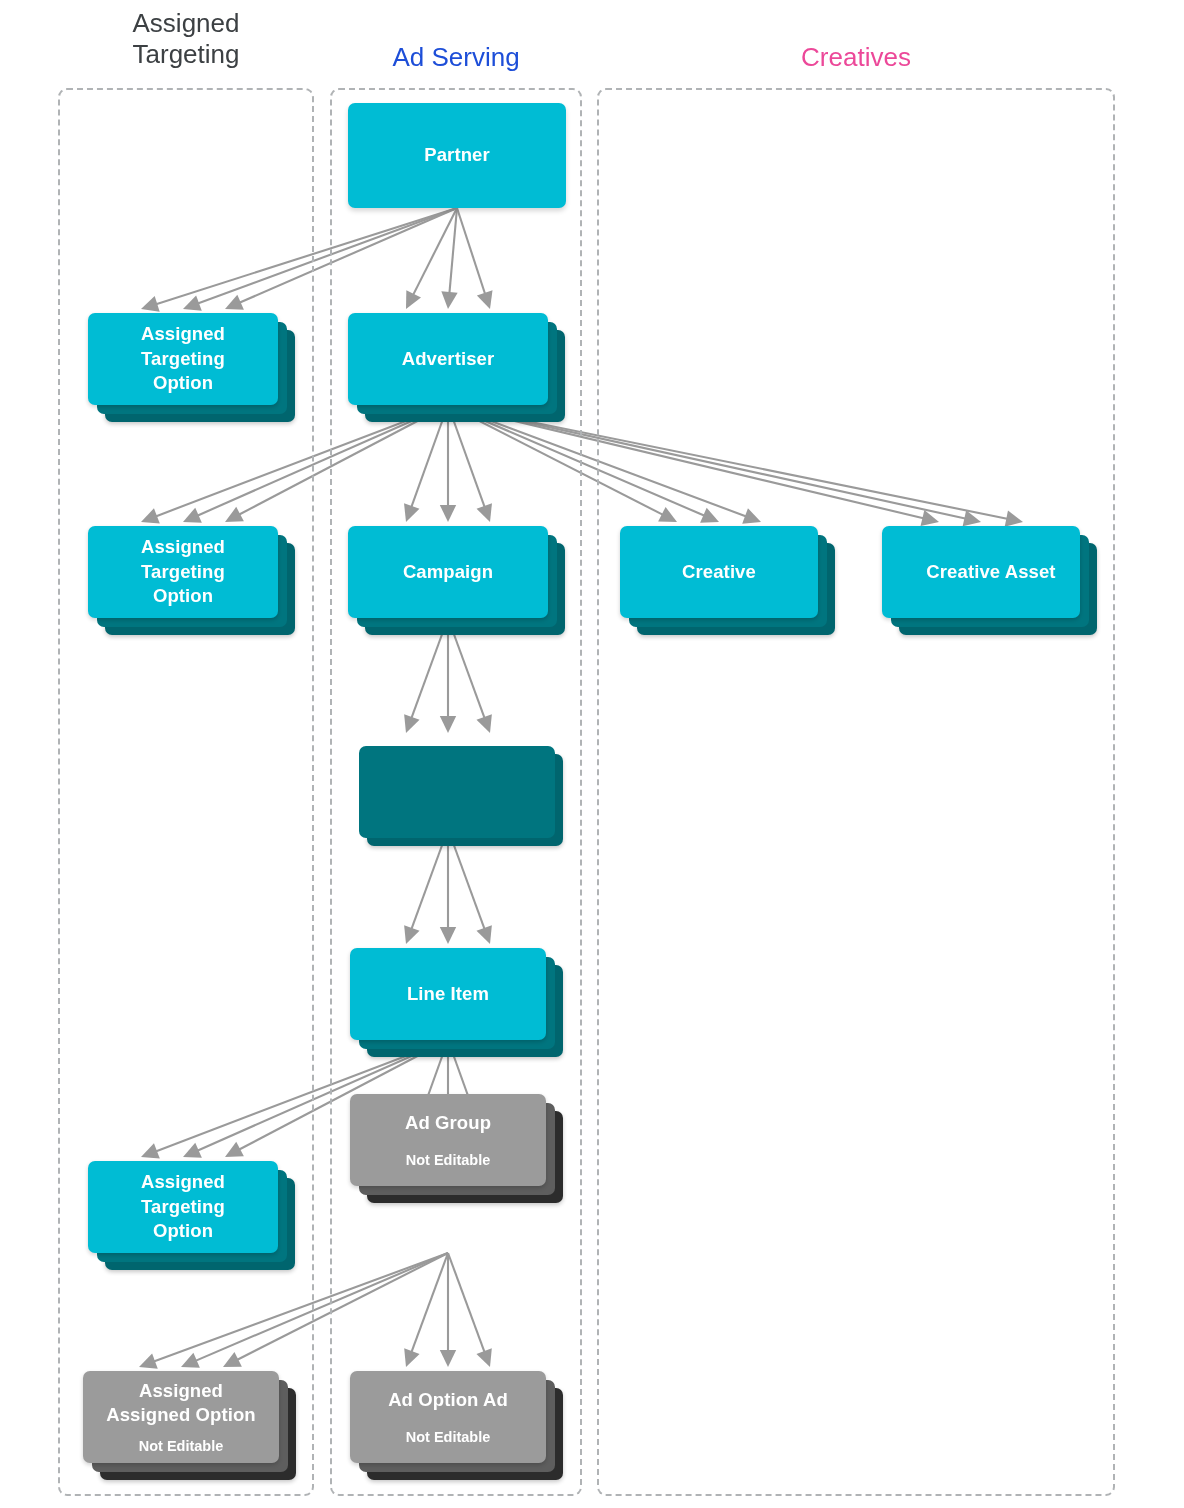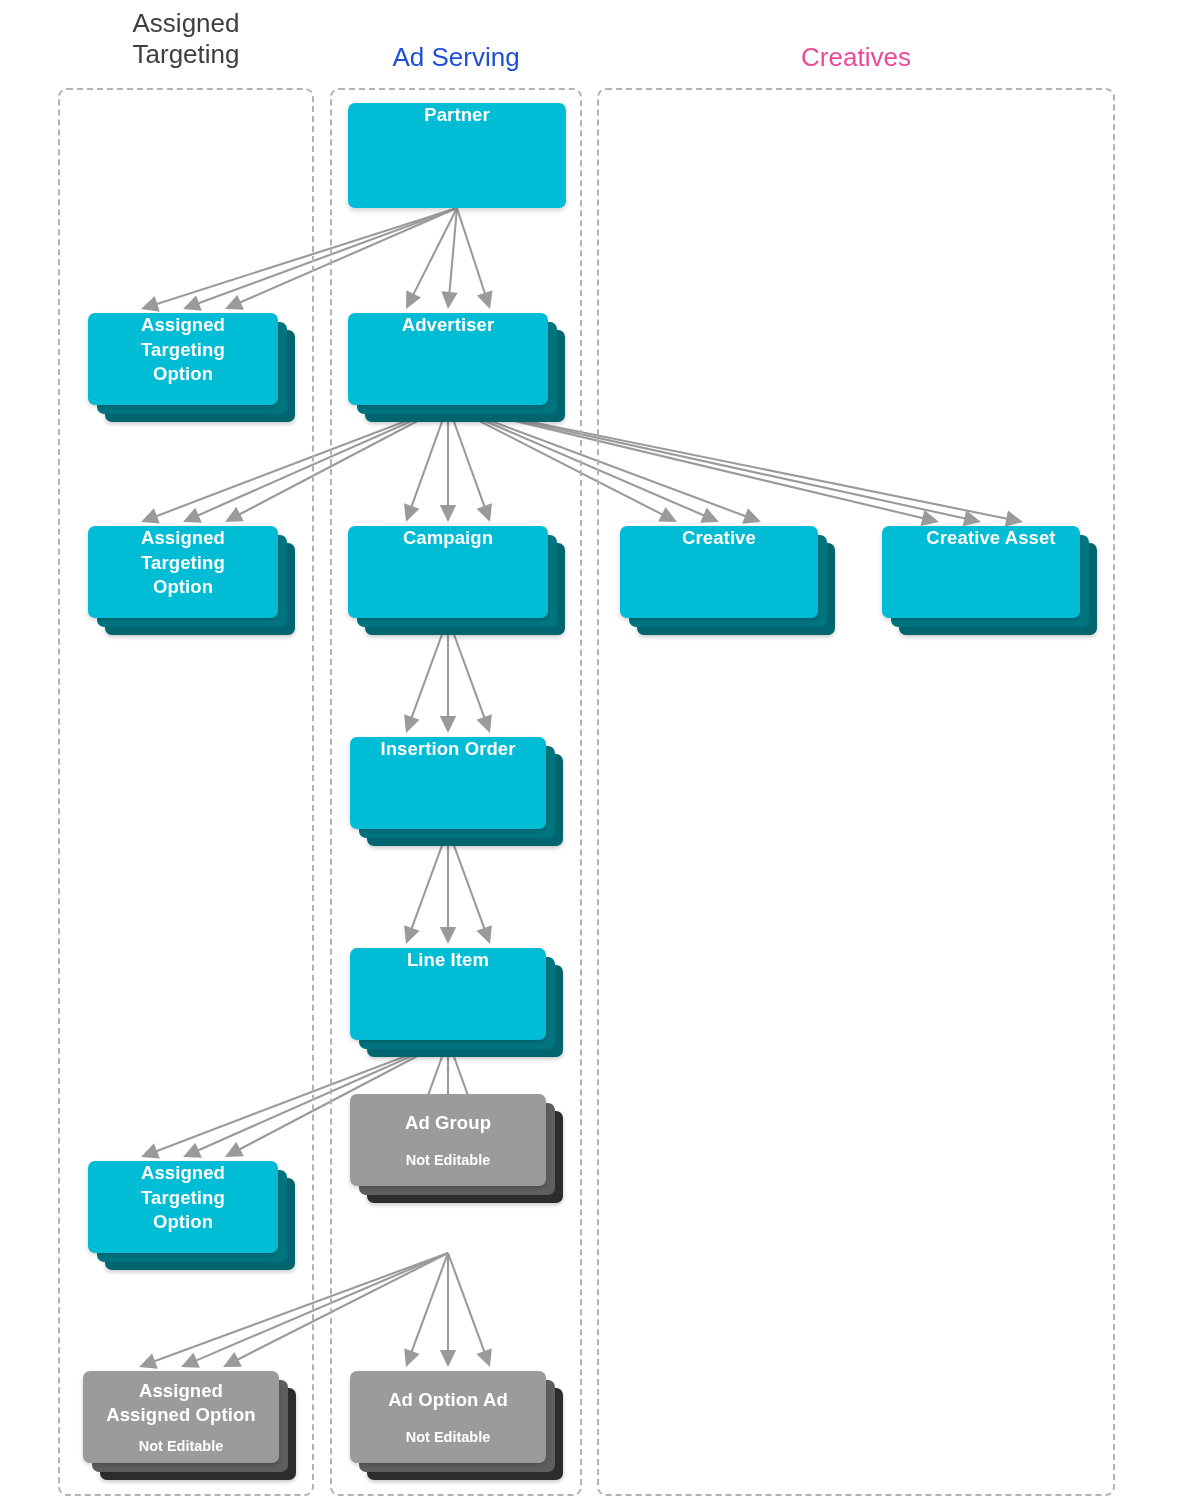--- a/index.html
+++ b/index.html
@@ -40,20 +40,21 @@
     position: absolute;
     border-radius: 7px;
   }
   .card {
     position: absolute;
     left: 0; top: 0;
     border-radius: 7px;
     display: flex;
     flex-direction: column;
     align-items: center;
+    justify-content: center;
     color: #ffffff;
     text-align: center;
     box-shadow: 0 2px 4px rgba(0,0,0,0.18);
   }
   .card .title {
     font-size: 18.5px;
     font-weight: bold;
     line-height: 1.33;
     letter-spacing: 0.1px;
   }
@@ -218,23 +219,20 @@
       <div class="node cyan" style="left: 882px; top: 526px; width: 218px; height: 112px;">
         <div class="layer back" style="left: 17px; top: 17px; width: 198px; height: 92px; box-shadow: rgba(0, 0, 0, 0.22) 0px 2px 4px;"></div>
         <div class="layer mid" style="left: 9px; top: 9px; width: 198px; height: 92px;"></div>
         <div class="card" style="width: 198px; height: 92px; padding-left: 20px;">
           <div class="title">Creative Asset</div>
         </div>
       </div>
       <div class="node cyan" style="left: 350px; top: 737px; width: 216px; height: 112px;">
         <div class="layer back" style="left: 17px; top: 17px; width: 196px; height: 92px; box-shadow: rgba(0, 0, 0, 0.22) 0px 2px 4px;"></div>
         <div class="layer mid" style="left: 9px; top: 9px; width: 196px; height: 92px;"></div>
-        <div class="card" style="width: 196px; height: 92px;">
-          <div class="title">Insertion Order</div>
-        </div>
       </div>
       <div class="node cyan" style="left: 350px; top: 948px; width: 216px; height: 130px;">
         <div class="layer back" style="left: 17px; top: 17px; width: 196px; height: 92px; box-shadow: rgba(0, 0, 0, 0.22) 0px 2px 4px;"></div>
         <div class="layer mid" style="left: 9px; top: 9px; width: 196px; height: 92px;"></div>
         <div class="card" style="width: 196px; height: 92px;">
           <div class="title">Line Item</div>
         </div>
       </div>
       <div class="node cyan" style="left: 88px; top: 1161px; width: 210px; height: 112px;">
         <div class="layer back" style="left: 17px; top: 17px; width: 190px; height: 92px; box-shadow: rgba(0, 0, 0, 0.22) 0px 2px 4px;"></div>

